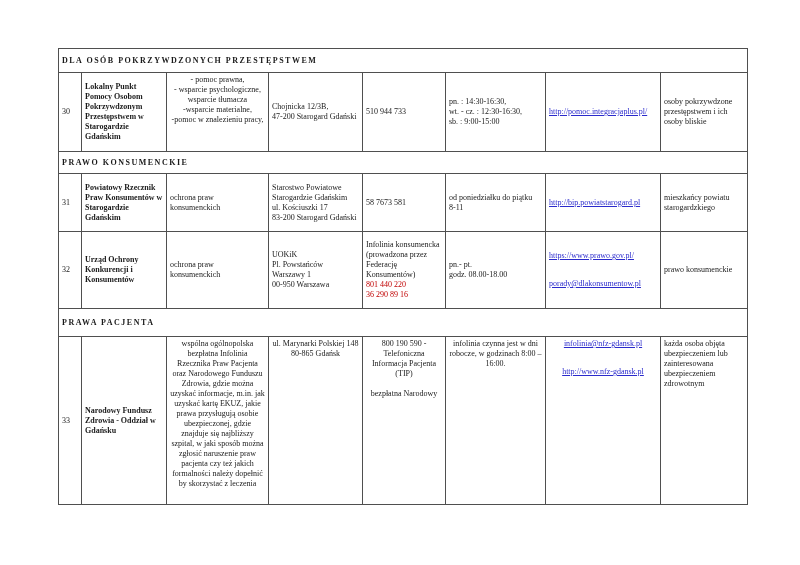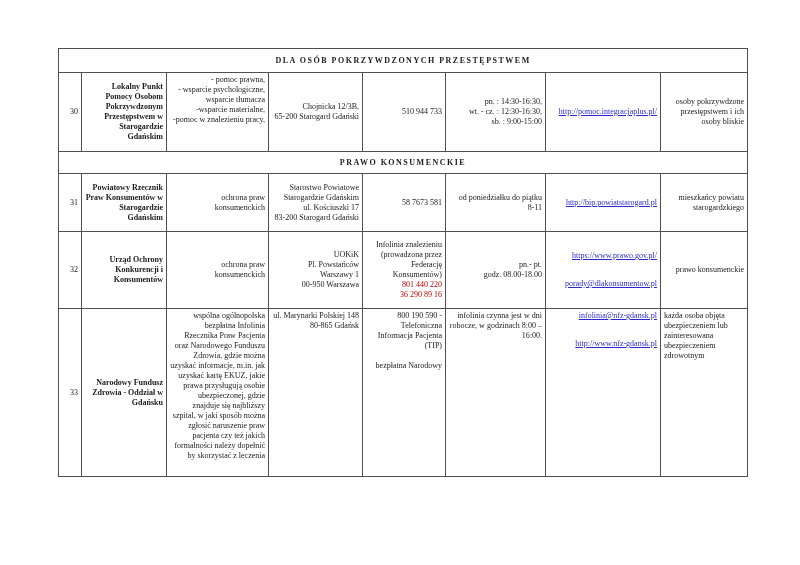--- a/index.html
+++ b/index.html
@@ -32,26 +32,25 @@
     color: #1a1a1a;
     padding: 2px 3px;
     overflow: hidden;
     word-wrap: break-word;
   }
   td.section {
     color: #c00000;
     font-weight: bold;
     font-size: 13px;
     letter-spacing: 1.5px;
-    text-align: center;
     vertical-align: middle;
     padding: 4px 0;
   }
-  .c { text-align: right; vertical-align: middle; }
-  .lt { text-align: right; vertical-align: top; margin-top: 12px; }
+  .c { text-align: left; vertical-align: middle; }
+  .lt { text-align: center; vertical-align: top; margin-top: 12px; }
   .ct { vertical-align: top; }
   .name { font-weight: bold; }
   .pre { white-space: pre-line; }
   a.link {
     color: #2a2acc;
     text-decoration: underline;
     cursor: pointer;
   }
   .red { color: #c00000; }
   .gap { height: 10px; }
@@ -79,21 +78,21 @@
     </tr>
 
     <tr style="height:79px">
       <td class="c">30</td>
       <td class="c name">Lokalny Punkt Pomocy Osobom Pokrzywdzonym Przestępstwem w Starogardzie Gdańskim</td>
       <td class="lt pre">- pomoc prawna,
 - wsparcie psychologiczne, wsparcie tłumacza
 -wsparcie materialne,
 -pomoc w znalezieniu pracy,</td>
       <td class="c pre">Chojnicka 12/3B,
-65-200 Starogard Gdański</td>
+47-200 Starogard Gdański</td>
       <td class="c">510 944 733</td>
       <td class="c pre">pn. : 14:30-16:30,
 wt. - cz. : 12:30-16:30,
 sb. : 9:00-15:00</td>
       <td class="c">
         <a class="link">http://pomoc.integracjaplus.pl/</a>
       </td>
       <td class="c">osoby pokrzywdzone przestępstwem i ich osoby bliskie</td>
     </tr>
 
@@ -120,34 +119,37 @@
 
     <tr style="height:77px">
       <td class="c">32</td>
       <td class="c name">Urząd Ochrony Konkurencji i Konsumentów</td>
       <td class="c">ochrona praw konsumenckich</td>
       <td class="c pre">UOKiK
 Pl. Powstańców
 Warszawy 1
 00-950 Warszawa</td>
       <td class="c">
-        <div>Infolinia znalezieniu (prowadzona przez Federację Konsumentów)</div>
+        <div>Infolinia konsumencka (prowadzona przez Federację Konsumentów)</div>
         <div class="red pre">801 440 220
 36 290 89 16</div>
       </td>
       <td class="c pre">pn.- pt.
 godz. 08.00-18.00</td>
       <td class="c">
         <div><a class="link">https://www.prawo.gov.pl/</a></div>
         <div class="linkgap"></div>
         <div><a class="link">porady@dlakonsumentow.pl</a></div>
       </td>
       <td class="c">prawo konsumenckie</td>
     </tr>
 
+    <tr style="height:28px">
+      <td class="section" colspan="8">PRAWA PACJENTA</td>
+    </tr>
 
     <tr style="height:168px">
       <td class="c">33</td>
       <td class="c name">Narodowy Fundusz Zdrowia - Oddział w Gdańsku</td>
       <td class="lt">wspólna ogólnopolska bezpłatna Infolinia Rzecznika Praw Pacjenta oraz Narodowego Funduszu Zdrowia, gdzie można uzyskać informacje, m.in. jak uzyskać kartę EKUZ, jakie prawa przysługują osobie ubezpieczonej, gdzie znajduje się najbliższy szpital, w jaki sposób można zgłosić naruszenie praw pacjenta czy też jakich formalności należy dopełnić by skorzystać z leczenia</td>
       <td class="lt pre">ul. Marynarki Polskiej 148
 80-865 Gdańsk</td>
       <td class="lt">
         <div>800 190 590 - Telefoniczna Informacja Pacjenta (TIP)</div>
         <div class="gap"></div>

